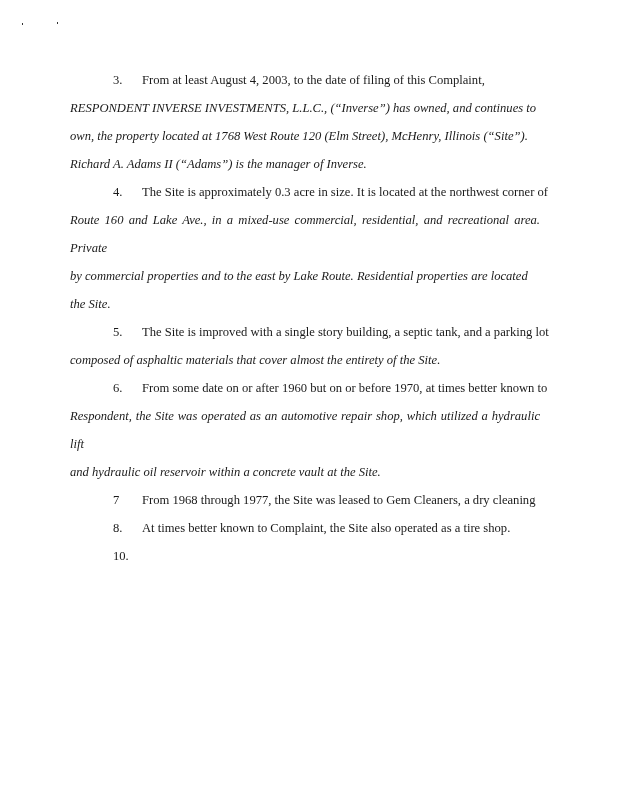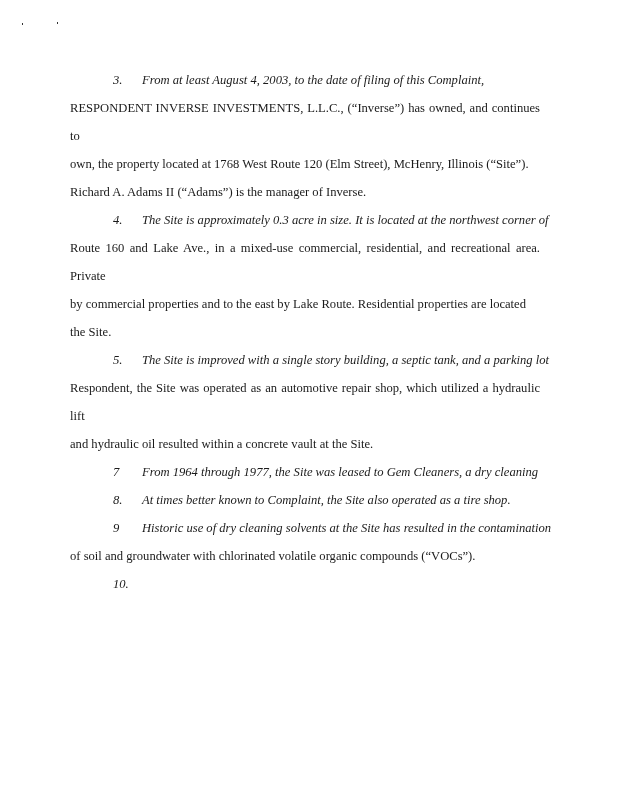--- a/index.html
+++ b/index.html
@@ -1,23 +1,23 @@
 <!DOCTYPE html>
 <html><head>
 <meta charset="utf-8">
 <style>
   html, body { margin: 0; padding: 0; background: #ffffff; }
   body { width: 620px; height: 800px; position: relative; overflow: hidden;
     font-family: "Liberation Serif", "DejaVu Serif", serif; color: #1a1a1a; }
   .speck { position: absolute; width: 1px; height: 2px; background: #333; }
   .page { position: absolute; left: 70px; top: 66px; width: 470px; }
   .para { font-size: 12.6px; line-height: 28px; text-align: justify; }
-  .first { display: block; white-space: nowrap; font-style: italic; }
+  .first { display: block; white-space: nowrap; }
   .num { display: inline-block; width: 72px; padding-left: 43px; box-sizing: border-box; }
-  .rest { display: block; }
+  .rest { display: block; font-style: italic; }
 </style>
 </head>
 <body>
 
 <div class="speck" style="left:22px;top:23px;"></div>
 <div class="speck" style="left:57px;top:22px;"></div>
 
 <div class="page">
 
   <div class="para">
@@ -29,38 +29,36 @@
 
   <div class="para">
     <span class="first"><span class="num">4.</span><span>The Site is approximately 0.3 acre in size.  It is located at the northwest corner of</span></span>
     <span class="rest">Route 160 and Lake Ave., in a mixed-use commercial, residential, and recreational area.  Private</span>
     <span class="rest">by commercial properties and to the east by Lake Route.  Residential properties are located</span>
     <span class="rest">the Site.</span>
   </div>
 
   <div class="para">
     <span class="first"><span class="num">5.</span><span>The Site is improved with a single story building, a septic tank, and a parking lot</span></span>
+    <span class="rest">composed of asphaltic materials that cover almost the entirety of the Site.</span>
   </div>
 
   <div class="para">
+    <span class="first"><span class="num">6.</span><span>From some date on or after 1960 but on or before 1970, at times better known to</span></span>
     <span class="rest">Respondent, the Site was operated as an automotive repair shop, which utilized a hydraulic lift</span>
-    <span class="rest">and hydraulic oil resulted within a concrete vault at the Site.</span>
+    <span class="rest">and hydraulic oil reservoir within a concrete vault at the Site.</span>
   </div>
 
   <div class="para">
-    <span class="first"><span class="num">7</span><span>From 1964 through 1977, the Site was leased to Gem Cleaners, a dry cleaning</span></span>
+    <span class="first"><span class="num">7</span><span>From 1968 through 1977, the Site was leased to Gem Cleaners, a dry cleaning</span></span>
   </div>
 
   <div class="para">
     <span class="first"><span class="num">8.</span><span>At times better known to Complaint, the Site also operated as a tire shop.</span></span>
   </div>
 
-  <div class="para">
-    <span class="first"><span class="num">9</span><span>Historic use of dry cleaning solvents at the Site has resulted in the contamination</span></span>
-    <span class="rest">of soil and groundwater with chlorinated volatile organic compounds (“VOCs”).</span>
-  </div>
 
   <div class="para">
     <span class="first"><span class="num">10.</span></span>
 
   </div>
 
 </div>
 
 </body></html>

